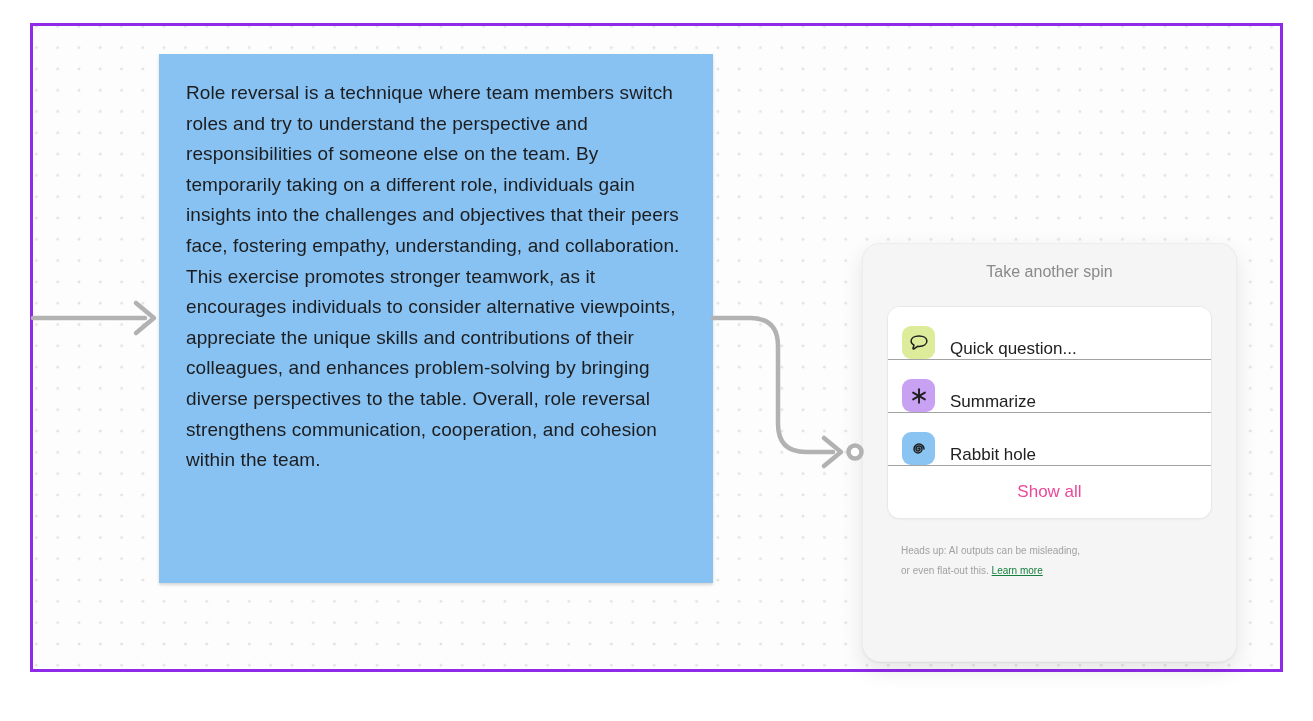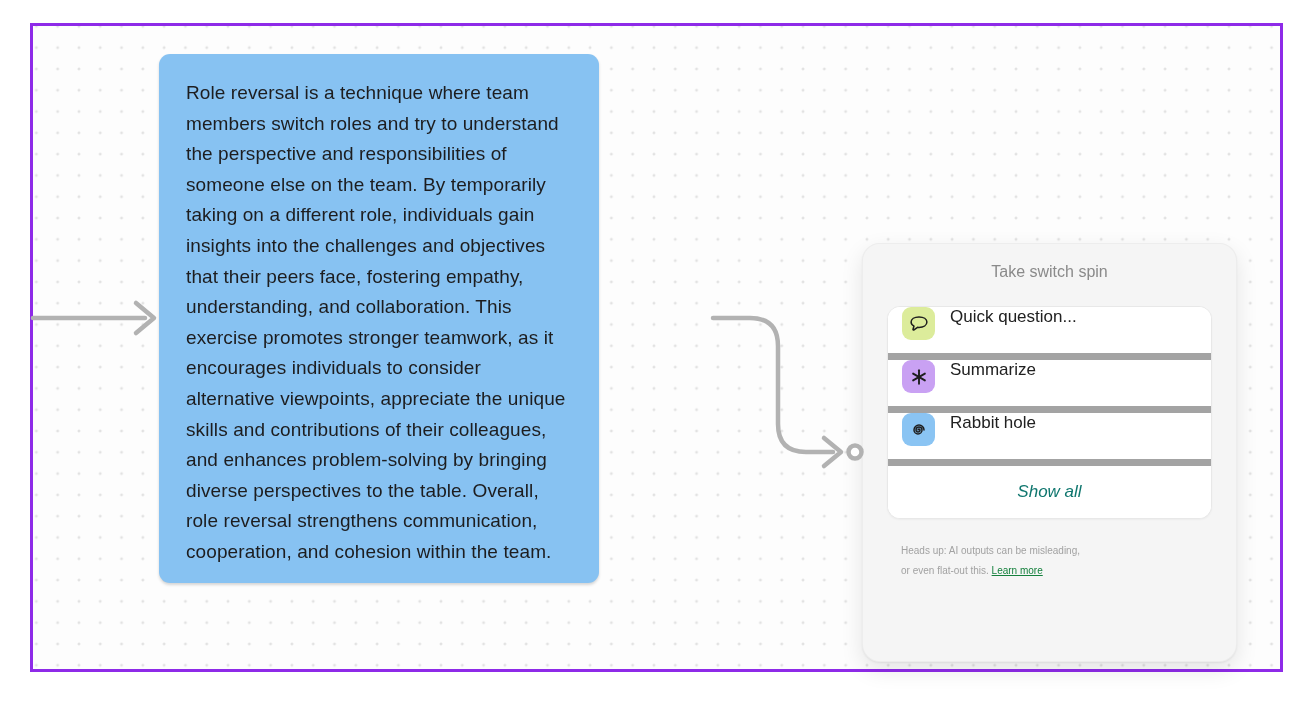--- a/index.html
+++ b/index.html
@@ -21,25 +21,24 @@
     background-color: #fdfdfd;
     background-image: radial-gradient(circle, #e2e2e2 1.4px, transparent 1.6px);
     background-size: 21.3px 21.3px;
     background-position: 14px 11px;
   }
 
   
   .note {
     position: absolute;
     left: 126px; top: 28px;
-    width: 440px; height: 529px;
+    width: 554px; height: 529px;
     background: #87c2f2;
     box-shadow: 0 2px 3px rgba(0,0,0,0.16);
     z-index: 1;
-    border-radius: 11px;
   }
   .note-text {
     padding: 24px 27px;
     font-size: 19px;
     line-height: 30.6px;
     color: #1d1d1f;
     letter-spacing: 0.1px;
   }
 
   
@@ -71,47 +70,46 @@
   .menu {
     margin: 25px 24px 0 24px;
     background: #ffffff;
     border: 1px solid #e8e8e8;
     border-radius: 13px;
     overflow: hidden;
     box-shadow: 0 1px 2px rgba(0,0,0,0.04);
   }
   .menu-item {
     display: flex;
-    align-items: flex-start;
+    align-items: flex-end;
     height: 53px;
     padding: 0 14px;
-    border-bottom: 7px solid #a3a3a3;
+    border-bottom: 1px solid #a3a3a3;
     background: #fff;
     cursor: pointer;
   }
   .menu-icon {
     width: 33px; height: 33px;
     border-radius: 9px;
     display: flex; align-items: center; justify-content: center;
     flex: 0 0 auto;
   }
   .menu-icon svg { display: block; }
   .menu-label {
     margin-left: 15px;
     font-size: 17px;
     color: #212121;
   }
   .show-all {
     height: 52px;
     display: flex; align-items: center; justify-content: center;
     font-size: 17px;
-    color: #0f766e;
+    color: #ec4899;
     background: #fff;
     cursor: pointer;
-    font-style: italic;
   }
   .disclaimer {
     margin: 22px 38px 0 38px;
     font-size: 10px;
     line-height: 20px;
     color: #a2a2a2;
   }
   .disclaimer a {
     color: #15803d;
     text-decoration: underline;
@@ -135,21 +133,21 @@
       </g>
       <g>
         <path d="M713 318 H750 Q778 318 778 346 V424 Q778 452 806 452 H833"></path>
         <path d="M824 438 L841 452 L824 466"></path>
       </g>
     </g>
     <circle cx="855" cy="452" r="6.5" fill="#ffffff" stroke="#b2b2b2" stroke-width="4.5"></circle>
   </svg>
 
   <div class="panel">
-    <div class="panel-title">Take switch spin</div>
+    <div class="panel-title">Take another spin</div>
 
     <div class="menu">
 
       <div class="menu-item">
         <span class="menu-icon" style="background: rgb(220, 236, 155);">
           <svg width="22" height="22" viewBox="0 0 22 22">
             <path d="M11 3.9 C6.4 3.9 3.1 6 3.1 9 C3.1 10.8 4.2 12.2 6 13.1 L5 16.2 C4.8 16.8 5.5 17.3 6 16.9 L9.5 14.3 C10 14.4 10.5 14.4 11 14.4 C15.6 14.4 18.9 12.2 18.9 9.1 C18.9 6 15.6 3.9 11 3.9 Z" fill="none" stroke="#1e1e1e" stroke-width="1.5" stroke-linejoin="round"></path>
           </svg>
         </span>
         <span class="menu-label">Quick question...</span>

